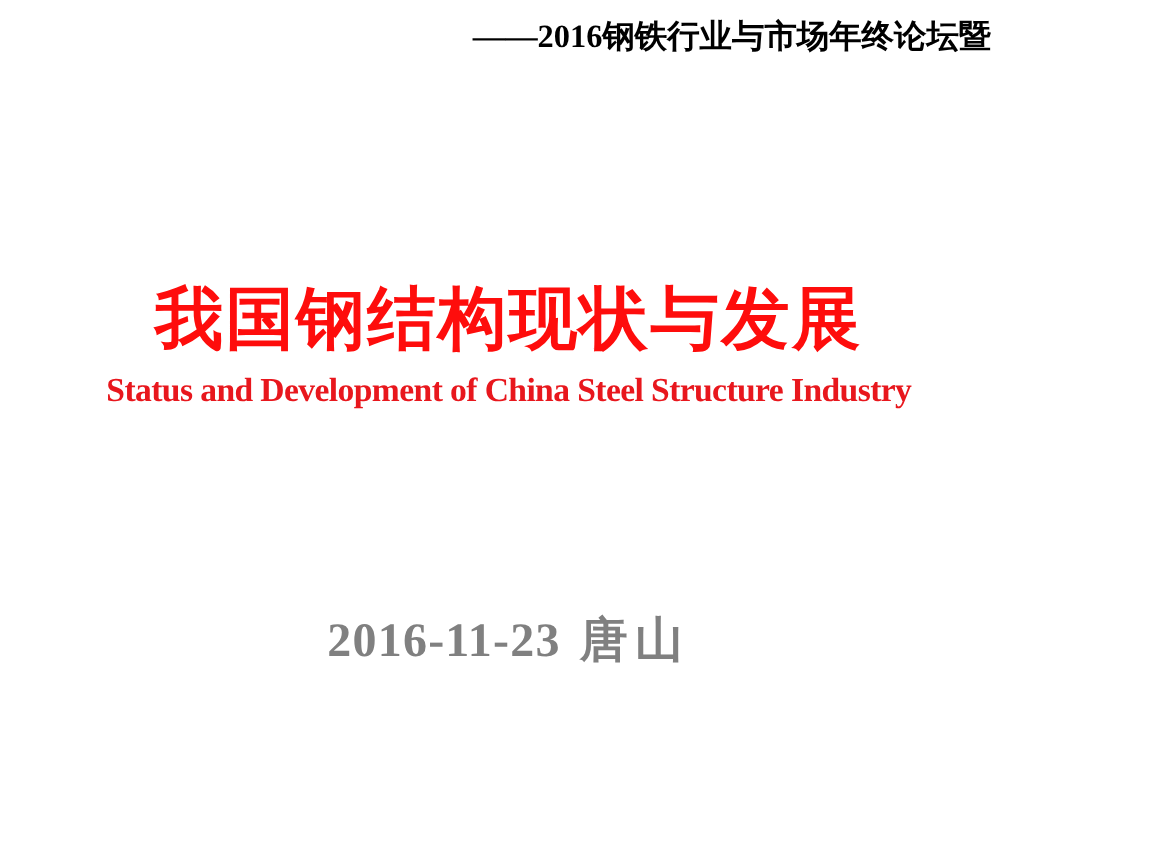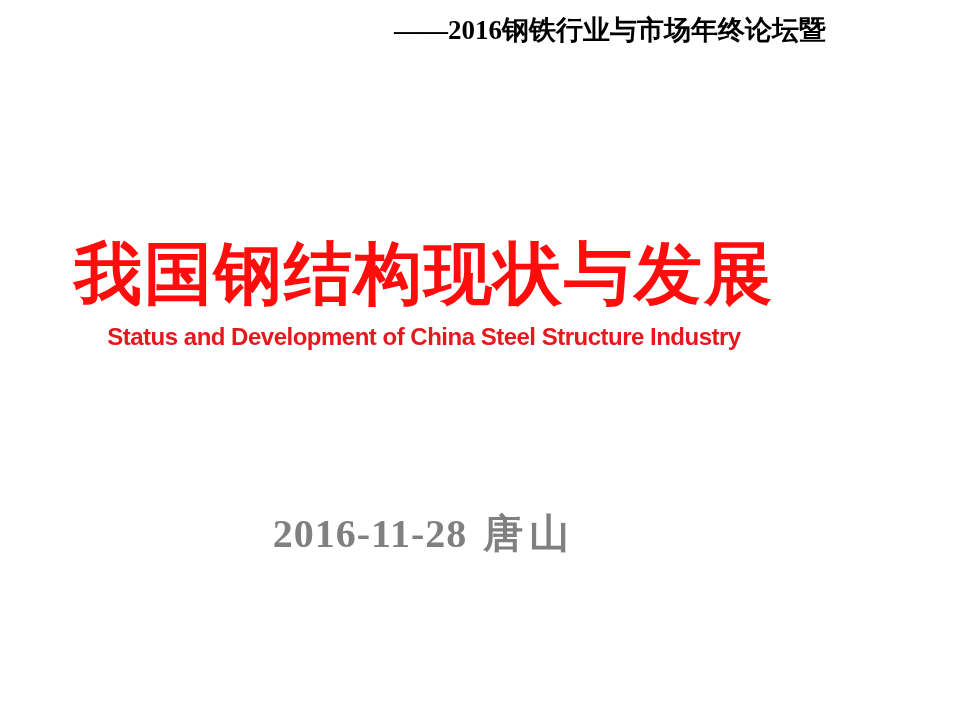--- a/index.html
+++ b/index.html
@@ -27,33 +27,33 @@
     white-space: nowrap;
   }
   .title-block {
     position: absolute;
     top: 230px;
     left: 0;
     width: 100%;
     text-align: center;
   }
   .title-cn {
-    font-size: 68px;
+    font-size: 57px;
     font-weight: bold;
     color: var(--title-red, #fe0d0c);
     letter-spacing: 2px;
     line-height: 1.3;
     white-space: nowrap;
   }
   .title-en {
     margin-top: 5px;
-    font-size: 24px;
+    font-size: 28px;
     font-weight: bold;
     color: var(--subtitle-red, #e8171d);
-    font-family: Liberation Sans, sans-serif;
+    font-family: Liberation Serif, serif;
     line-height: 1.2;
     letter-spacing: -0.5px;
     white-space: nowrap;
   }
   .date-line {
     position: absolute;
     top: 506px;
     left: 0;
     width: 100%;
     text-align: center;
@@ -77,16 +77,16 @@
   <div class="conference-header">
     <div>——2016钢铁行业与市场年终论坛暨</div>
   </div>
 
   <div class="title-block">
     <div class="title-cn">我国钢结构现状与发展</div>
     <div class="title-en">Status and Development of China Steel Structure Industry</div>
   </div>
 
   <div class="date-line">
-    <span class="date">2016-11-28</span><span class="location">唐山</span>
+    <span class="date">2016-11-23</span><span class="location">唐山</span>
   </div>
 
 </div>
 
 </body></html>

